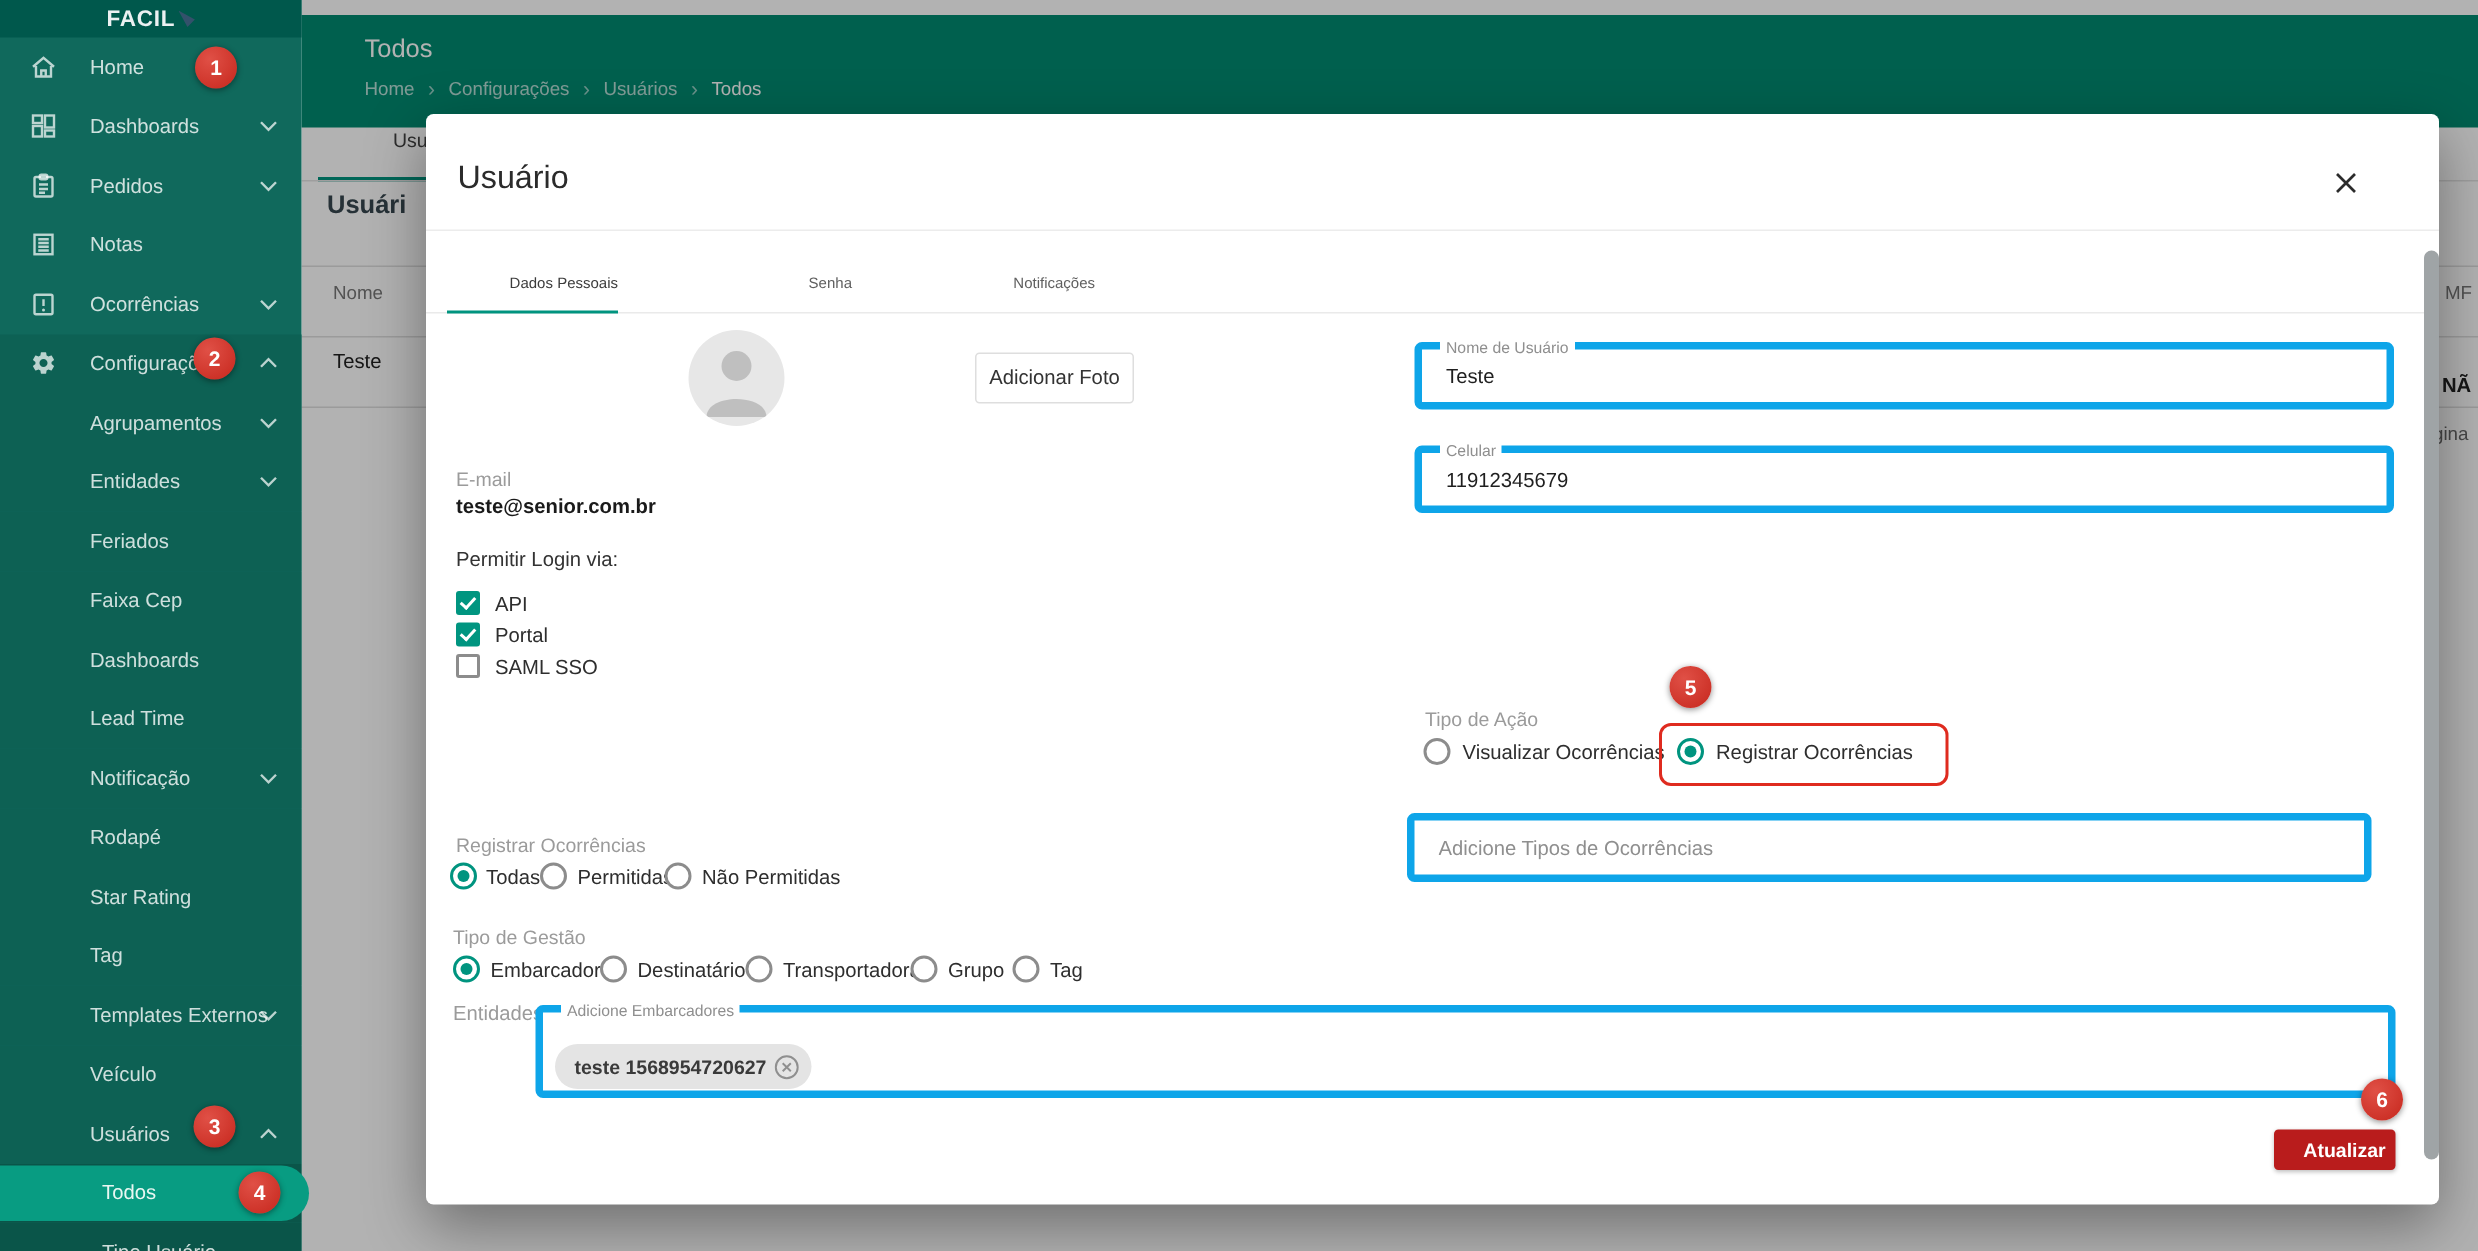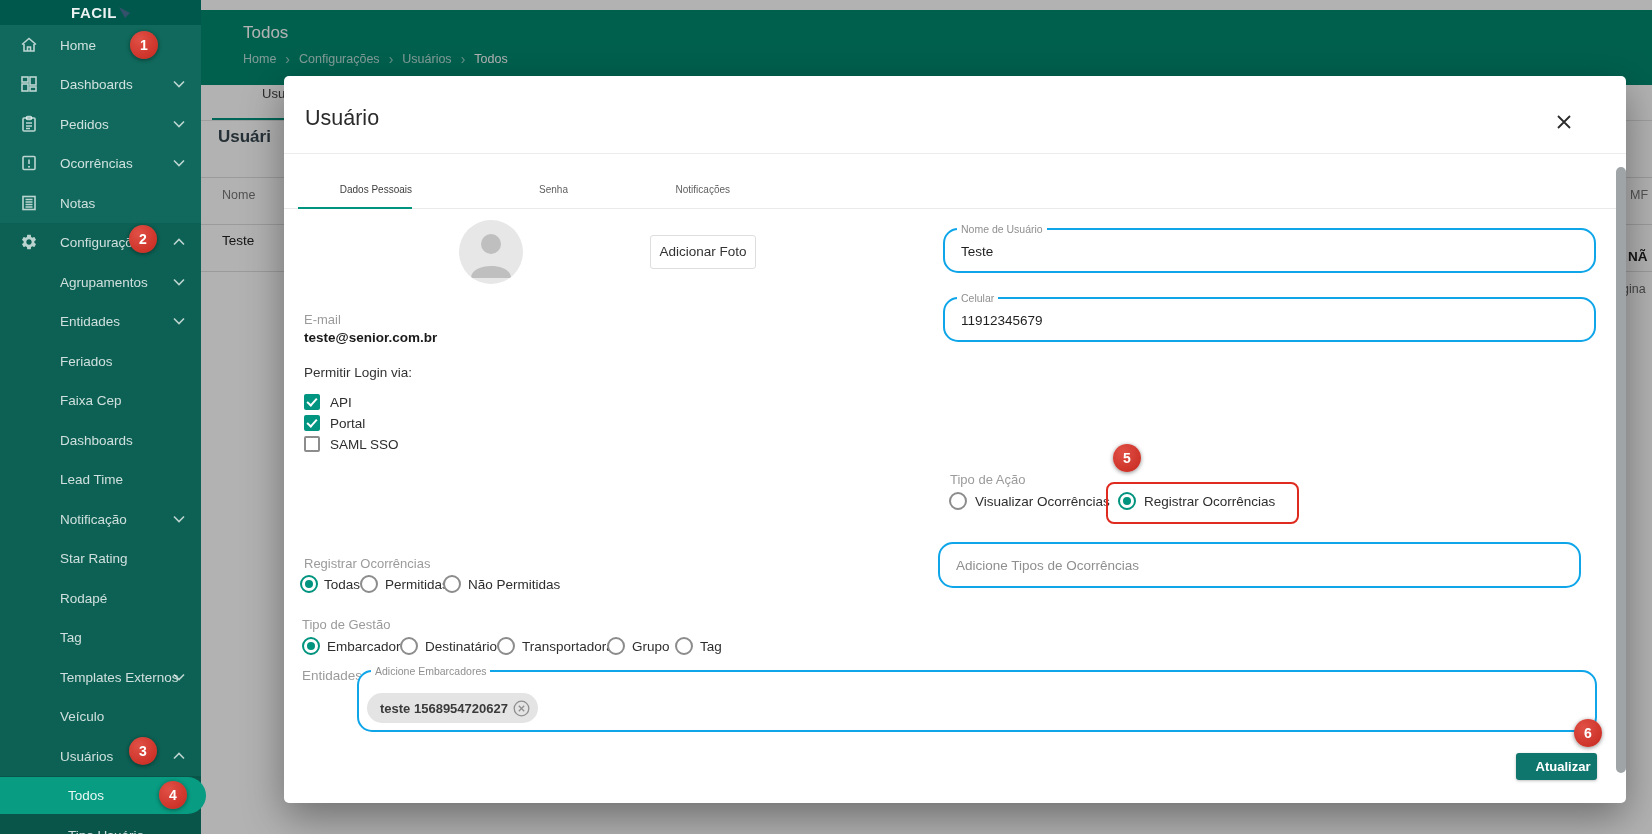--- a/index.html
+++ b/index.html
@@ -48,21 +48,21 @@
   .m-divider { position:absolute; left:0; top:77px; right:0; height:1px; background:#ECECEC; }
   .m-tabline { position:absolute; left:0; top:132px; right:0; height:1px; background:#EAEAEA; }
   .m-tab { position:absolute; top:95px; height:37px; line-height:37px; text-align:right; font-size:10px; color:#5F5F5F; cursor:pointer; }
   .m-tab.active { color:#3C3C3C; }
   .m-indicator { position:absolute; left:14px; top:130.5px; width:114px; height:2.5px; background:#00947F; }
 
   .avatar { position:absolute; left:175px; top:144px; width:64px; height:64px; border-radius:50%; background:#E7E7E7; overflow:hidden; }
   .photo-btn { position:absolute; left:366px; top:159px; width:106px; height:34px; background:#fff; border:1px solid #DEDEDE;
                border-radius:3px; font-size:13.5px; color:#333; text-align:center; line-height:32px; cursor:pointer; }
 
-  .fld { position:absolute; border:2px solid #0ea5e9; border-radius:15px; background:#fff; }
+  .fld { position:absolute; border:5px solid #0ea5e9; border-radius:5px; background:#fff; }
   .fld-label { position:absolute; top:-7px; left:12px; background:#fff; padding:0 4px; font-size:10.5px; color:#8F8F8F; white-space:nowrap; }
   .fld-value { position:absolute; left:16px; top:50%; transform:translateY(-50%); font-size:13.5px; color:#1F1F1F; }
   .fld input { position:absolute; left:16px; top:0; width:90%; height:100%; border:none; outline:none; font-size:13.5px;
                font-family:"Liberation Sans",sans-serif; color:#1F1F1F; background:transparent; }
   .fld input::placeholder { color:#8F8F8F; opacity:1; }
   .sel-arrow { position:absolute; right:16px; top:50%; margin-top:-2px; width:0; height:0;
                border-left:5px solid transparent; border-right:5px solid transparent; border-top:5px solid #6B6B6B; }
 
   .glabel { position:absolute; font-size:13px; color:#9B9B9B; white-space:nowrap; }
   .plain-label { position:absolute; font-size:13.5px; color:#333; }
@@ -79,21 +79,21 @@
   .rad.on { border-color:#00947F; }
   .rad.on::after { content:""; position:absolute; left:3px; top:3px; width:8px; height:8px; border-radius:50%; background:#00947F; }
   .rad-lbl { position:absolute; font-size:13.5px; color:#2E2E2E; white-space:nowrap; }
 
   .red-box { position:absolute; left:822px; top:406px; width:193px; height:42px; border:2.5px solid #DF2B1F; border-radius:8px; }
 
   .chip { position:absolute; left:8px; top:21px; height:30px; background:#E4E4E4; border-radius:15px;
           display:flex; align-items:center; padding:0 8px 0 13px; gap:5px; }
   .chip-txt { font-size:13px; font-weight:bold; color:#3A3A3A; }
 
-  .submit-btn { position:absolute; left:1232px; top:677px; width:81px; height:27px; background:#0f766e; color:#fff;
+  .submit-btn { position:absolute; left:1232px; top:677px; width:81px; height:27px; background:#b91c1c; color:#fff;
                 border:none; border-radius:3px; font-size:13px; font-weight:bold; text-align:center; line-height:27px;
                 cursor:pointer; box-shadow:0 1px 3px rgba(0,0,0,.25); font-family:"Liberation Sans",sans-serif;padding-left:13px; }
   .m-scrollthumb { position:absolute; left:1332px; top:91px; width:10px; height:606px; background:#9FA4A6; border-radius:5px; }
 
   
   .badge { position:absolute; width:28px; height:28px; border-radius:50%;
            background:radial-gradient(circle at 35% 30%, #E05046, #C6271D);
            box-shadow:0 1px 4px rgba(0,0,0,.45); color:#fff; font-size:14px; font-weight:bold;
            text-align:center; line-height:28px; z-index:50; }
 
@@ -184,46 +184,46 @@
             <svg width="12" height="8" viewBox="0 0 12 8">
               <path class="icstroke" d="M1 1.5 L6 6.5 L11 1.5"></path>
             </svg>
           </span>
       </div>
 
       <div class="item">
         <span class="ic">
             <svg width="18" height="18" viewBox="0 0 18 18">
               <g class="icstroke">
+                <rect x="3" y="2.5" width="12" height="13"></rect>
+                <path d="M5.5 5.5h7 M5.5 8h7 M5.5 10.5h7 M5.5 13h7"></path>
+              </g>
+            </svg>
+          </span>
+        <span class="lbl">Notas</span>
+      </div>
+
+      <div class="item">
+        <span class="ic">
+            <svg width="18" height="18" viewBox="0 0 18 18">
+              <g class="icstroke">
                 <rect x="3" y="2.5" width="12" height="13" rx="1"></rect>
                 <path d="M9 5.5v4.5"></path>
                 <circle class="icfill" cx="9" cy="12.7" r="1" stroke="none"></circle>
               </g>
             </svg>
           </span>
         <span class="lbl">Ocorrências</span>
         <span class="chev">
             <svg width="12" height="8" viewBox="0 0 12 8">
               <path class="icstroke" d="M1 1.5 L6 6.5 L11 1.5"></path>
             </svg>
           </span>
       </div>
 
-      <div class="item">
-        <span class="ic">
-            <svg width="18" height="18" viewBox="0 0 18 18">
-              <g class="icstroke">
-                <rect x="3" y="2.5" width="12" height="13"></rect>
-                <path d="M5.5 5.5h7 M5.5 8h7 M5.5 10.5h7 M5.5 13h7"></path>
-              </g>
-            </svg>
-          </span>
-        <span class="lbl">Notas</span>
-      </div>
-
       <div class="item grp">
         <span class="ic">
             <svg width="18" height="18" viewBox="0 0 24 24">
               <path class="icfill" d="M19.14 12.94c.04-.3.06-.61.06-.94s-.02-.64-.07-.94l2.03-1.58c.18-.14.23-.41.12-.61l-1.92-3.32c-.12-.22-.37-.29-.59-.22l-2.39.96c-.5-.38-1.03-.7-1.62-.94L14.4 2.81c-.04-.24-.24-.41-.48-.41h-3.84c-.24 0-.43.17-.47.41L9.25 5.35c-.59.24-1.13.57-1.62.94l-2.39-.96c-.22-.08-.47 0-.59.22L2.74 8.87c-.12.21-.08.47.12.61l2.03 1.58c-.05.3-.09.63-.09.94s.02.64.07.94l-2.03 1.58c-.18.14-.23.41-.12.61l1.92 3.32c.12.22.37.29.59.22l2.39-.96c.5.38 1.03.7 1.62.94l.36 2.54c.05.24.24.41.48.41h3.84c.24 0 .44-.17.47-.41l.36-2.54c.59-.24 1.13-.56 1.62-.94l2.39.96c.22.08.47 0 .59-.22l1.92-3.32c.12-.22.07-.47-.12-.61l-2.01-1.58zM12 15.6c-1.98 0-3.6-1.62-3.6-3.6s1.62-3.6 3.6-3.6 3.6 1.62 3.6 3.6-1.62 3.6-3.6 3.6z"></path>
             </svg>
           </span>
         <span class="lbl">Configurações</span>
         <span class="chev">
             <svg width="12" height="8" viewBox="0 0 12 8">
               <path class="icstroke" d="M1 6.5 L6 1.5 L11 6.5"></path>
@@ -265,24 +265,24 @@
       <div class="item grp">
         <span class="lbl">Notificação</span>
         <span class="chev">
             <svg width="12" height="8" viewBox="0 0 12 8">
               <path class="icstroke" d="M1 1.5 L6 6.5 L11 1.5"></path>
             </svg>
           </span>
       </div>
 
       <div class="item grp">
+          <span class="lbl">Rodapé</span>
+        </div>
+      <div class="item grp">
           <span class="lbl">Star Rating</span>
-        </div>
-      <div class="item grp">
-          <span class="lbl">Rodapé</span>
         </div>
       <div class="item grp">
           <span class="lbl">Tag</span>
         </div>
 
       <div class="item grp">
         <span class="lbl">Templates Externos</span>
         <span class="chev">
             <svg width="12" height="8" viewBox="0 0 12 8">
               <path class="icstroke" d="M1 1.5 L6 6.5 L11 1.5"></path>

